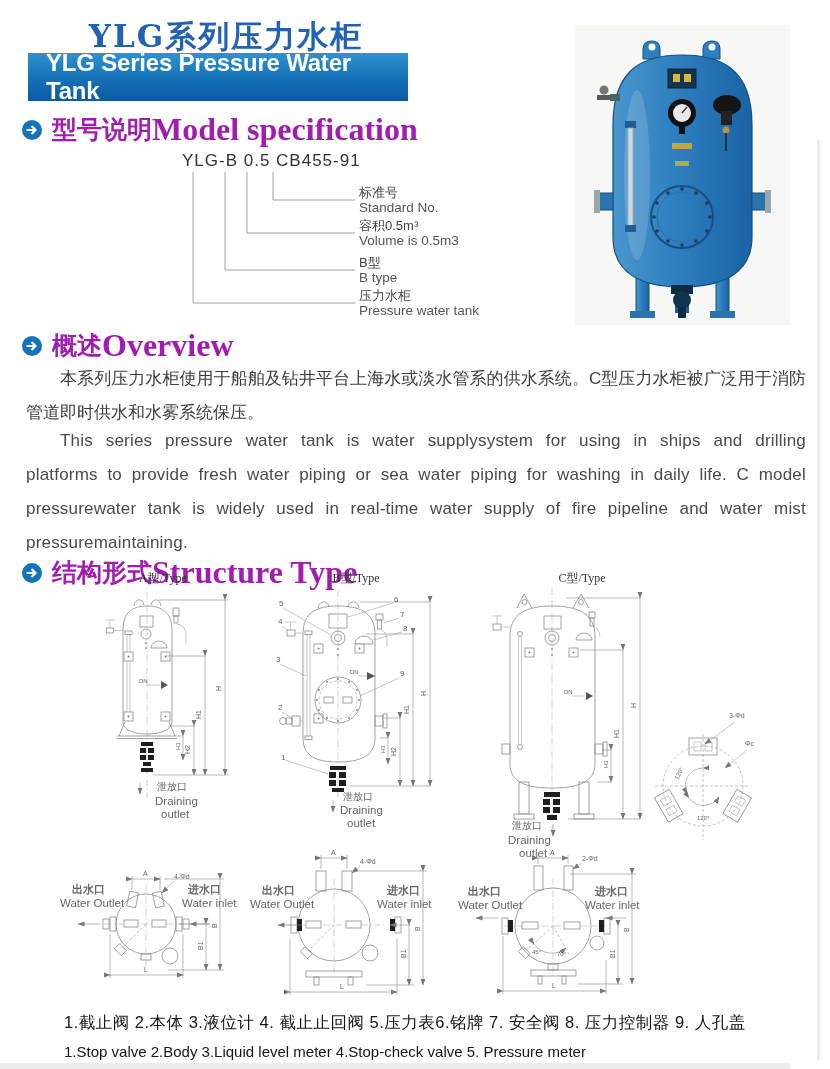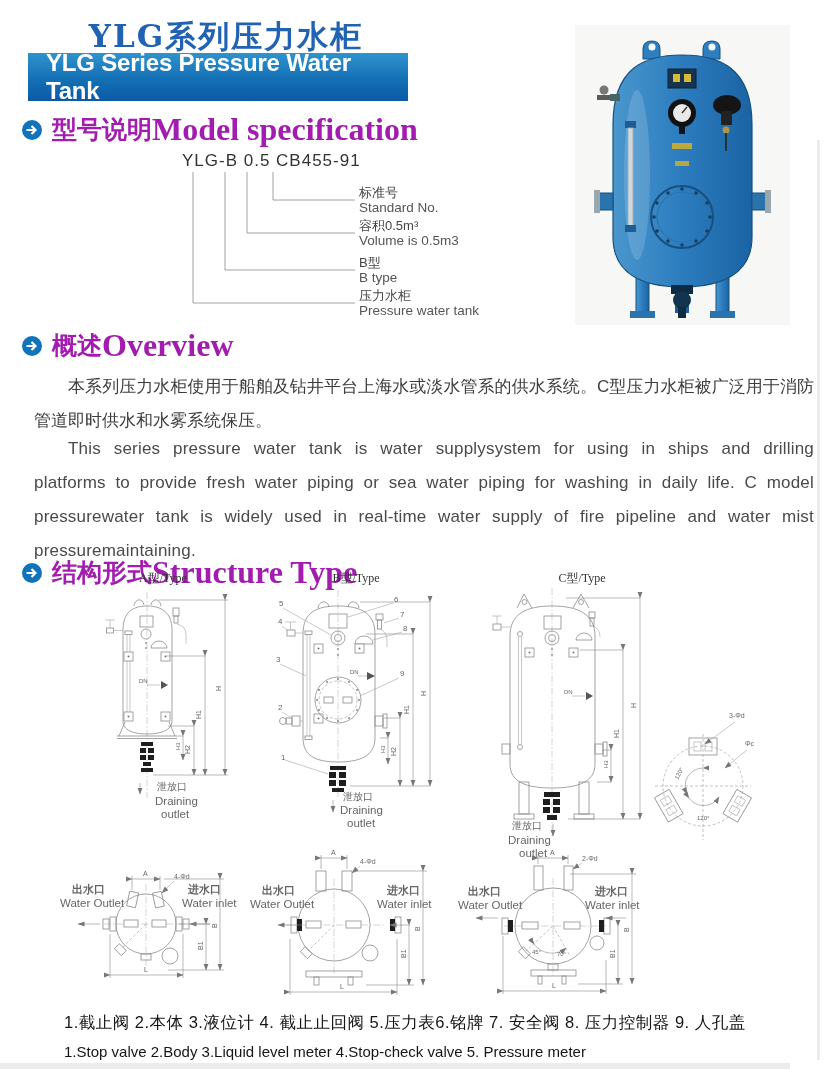--- a/index.html
+++ b/index.html
@@ -10,21 +10,21 @@
          font-family:"DejaVu Serif",serif;font-weight:bold;font-size:31px;color:#2163b2;letter-spacing:2px}
   .banner{position:absolute;left:28px;top:53px;width:380px;height:48px;box-sizing:border-box;
           background:linear-gradient(180deg,#2f93cd 0%,#1470b5 55%,#0b5aa6 100%);
           display:flex;align-items:center;padding-left:18px;color:#fff;
           font-weight:bold;font-size:24px;letter-spacing:-0.2px}
   .sec-head{position:absolute;left:22px;display:flex;align-items:center;color:#a21caf;white-space:nowrap}
   .sec-head .bullet{width:20px;height:20px;margin-right:10px;flex:0 0 auto}
   .sec-head .zh{font-weight:bold;font-size:25px;font-family:"DejaVu Serif",serif}
   .sec-head .en{font-weight:bold;font-size:32px;font-family:"Liberation Serif",serif}
   .gap{}
-  .para{position:absolute;left:26px;width:780px;margin:8px;text-align:justify;
+  .para{position:absolute;left:26px;width:780px;margin:0;text-align:justify;
         font-size:17px;line-height:34px;text-indent:2em;color:#3d3d3d}
   .para.en{color:#4a4a4a;word-spacing:2px;letter-spacing:.2px}
   .type-label{position:absolute;width:100px;text-align:center;
               font-family:"Liberation Serif",serif;font-size:12px;color:#333}
   svg.tech{overflow:visible}
   svg.tech text{fill:#666;font-family:"Liberation Sans",sans-serif}
   .ln{stroke:#8c8c8c;stroke-width:.8;fill:none}
   .thin{stroke:#9a9a9a;stroke-width:.55;fill:none}
   .cl{stroke:#b0b0b0;stroke-width:.55;fill:none;stroke-dasharray:7 2 1.5 2}
   .dsh{stroke:#9a9a9a;stroke-width:.6;fill:none;stroke-dasharray:3 2}

